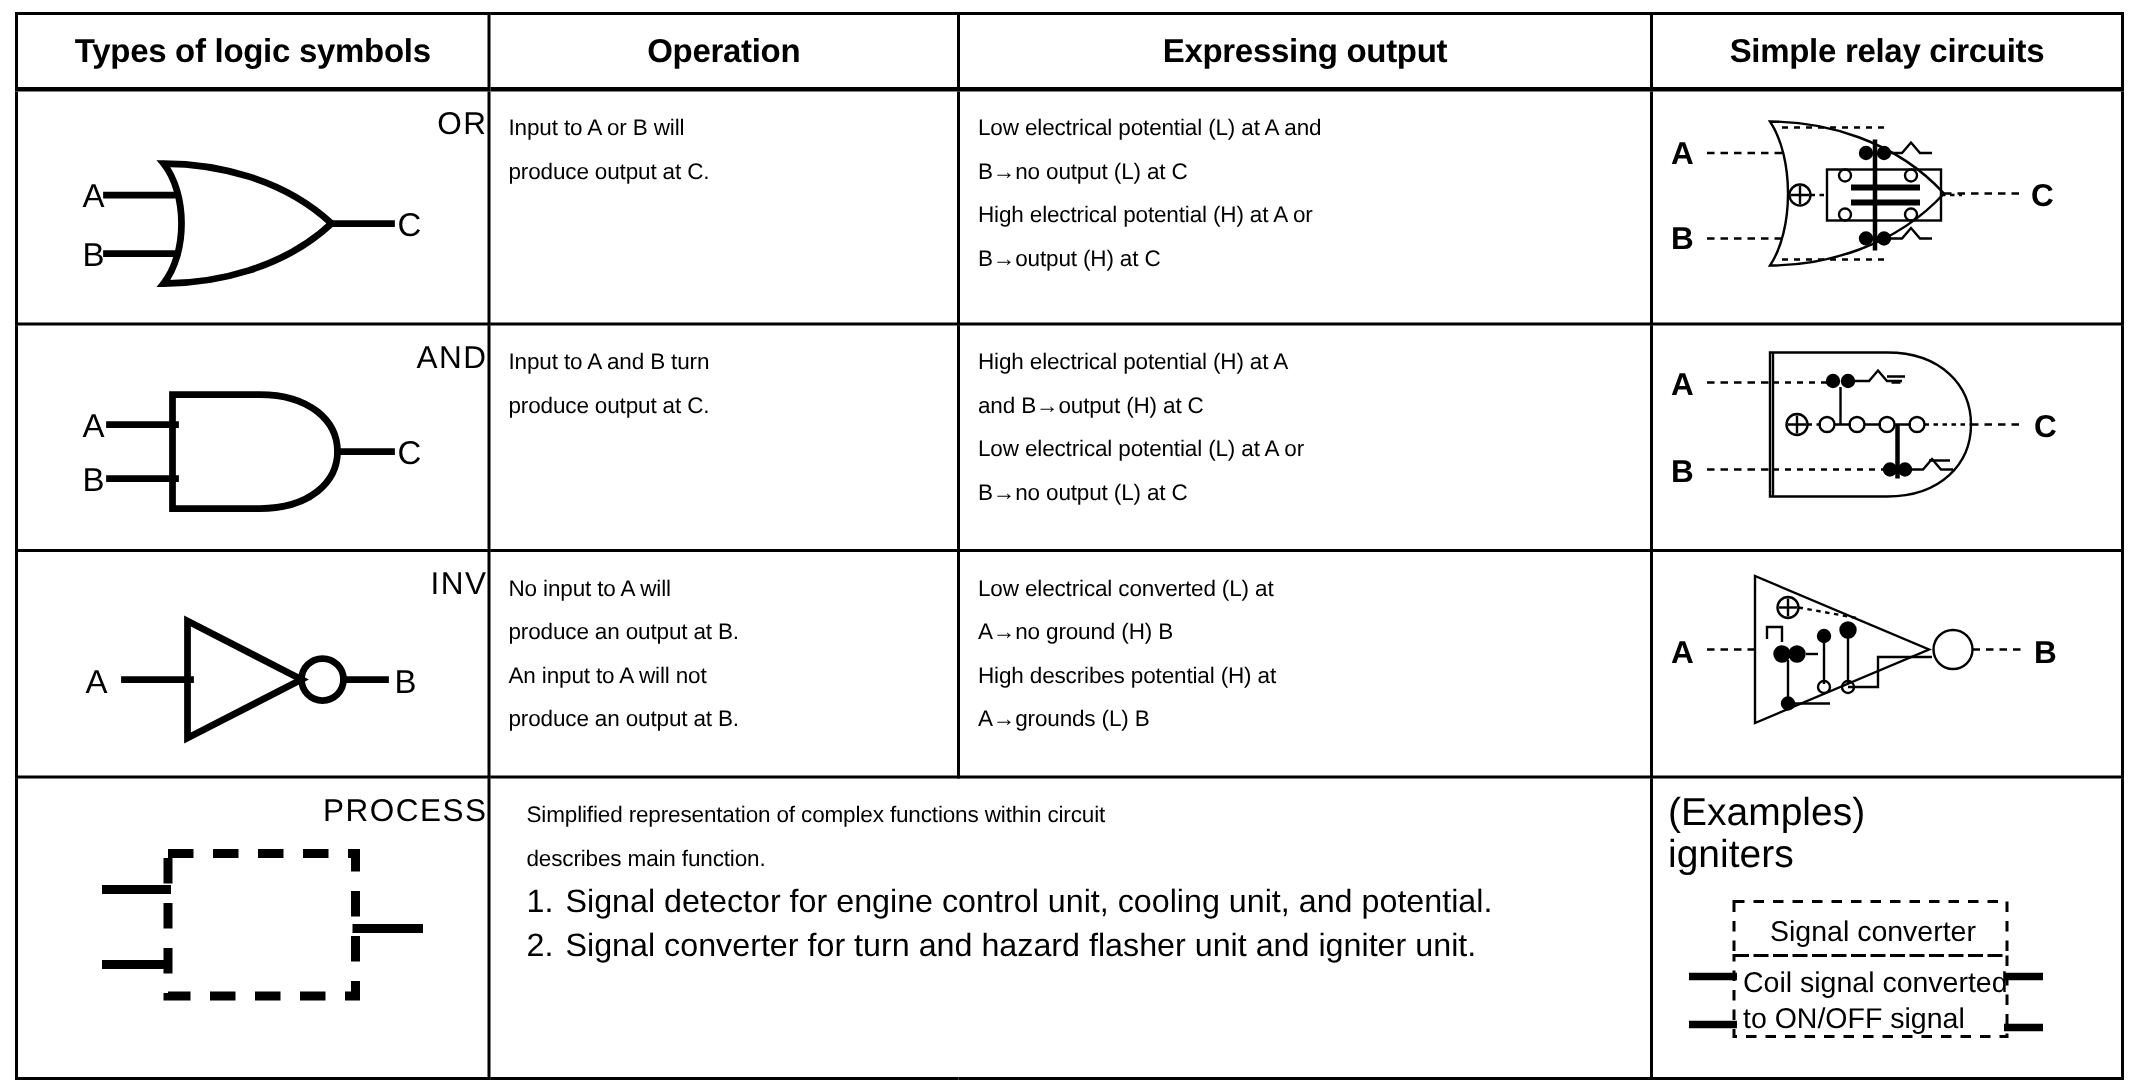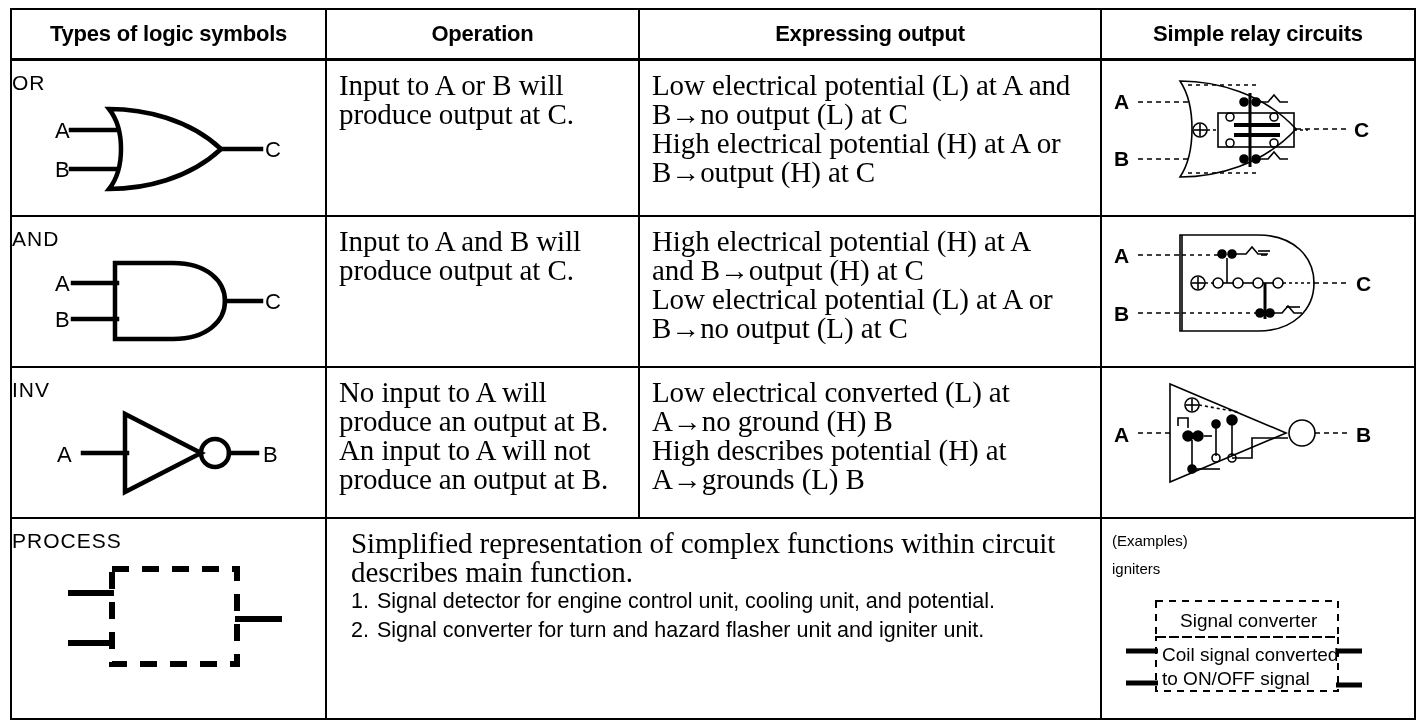--- a/index.html
+++ b/index.html
@@ -47,29 +47,28 @@
     letter-spacing: -0.2px;
   }
   .col-sym  { width: 315px; }
   .col-op   { width: 313px; }
   .col-out  { width: 462px; }
   .col-relay{ width: 314px; }
 
   .cell-pad { padding: 10px 12px 6px 12px; }
 
   .txt {
-    font-size: 29px;
+    font-size: 15px;
     line-height: 29px;
     letter-spacing: -0.1px;
-    font-family: Liberation Serif, serif;
   }
   .txt .ln { display: block; white-space: pre; }
 
   .sym-label {
-    text-align: left;
+    text-align: right;
     font-size: 21px;
     letter-spacing: 1px;
     padding-top: 10px;
     padding-bottom: 2px;
   }
   .sym-art {
     display: flex;
     justify-content: center;
     align-items: center;
   }
@@ -85,21 +84,21 @@
   .proc-list { margin: 0; padding: 0; list-style: none; }
   .proc-list li {
     display: flex;
     font-size: 21.5px;
     line-height: 29px;
   }
   .proc-num { width: 26px; flex: 0 0 26px; }
   .proc-txt { flex: 1 1 auto; }
 
   .ex-text {
-    font-size: 15px;
+    font-size: 26px;
     line-height: 28px;
     padding: 8px 0 0 10px;
   }
   .ex-text .ln { display: block; }
 
   .sc-wrap { padding: 10px 0 0 8px; }
   svg { display: block; }
 </style>
 </head>
 <body>
@@ -208,21 +207,21 @@
                 <line x1="176" y1="48" x2="212" y2="48"></line>
               </g>
               <text x="6" y="38" font-family="Liberation Sans, sans-serif" font-size="22">A</text>
               <text x="6" y="74" font-family="Liberation Sans, sans-serif" font-size="22">B</text>
               <text x="216" y="56" font-family="Liberation Sans, sans-serif" font-size="22">C</text>
             </svg>
           </div>
         </td>
         <td>
           <div class="cell-pad txt">
-            <span class="ln">Input to A and B will</span>
+            <span class="ln">Input to A and B turn</span>
             <span class="ln">produce output at C.</span>
           </div>
         </td>
         <td>
           <div class="cell-pad txt">
             <span class="ln">High electrical potential (H) at A</span>
             <span class="ln">and B→output (H) at C</span>
             <span class="ln">Low electrical potential (L) at A or</span>
             <span class="ln">B→no output (L) at C</span>
           </div>

